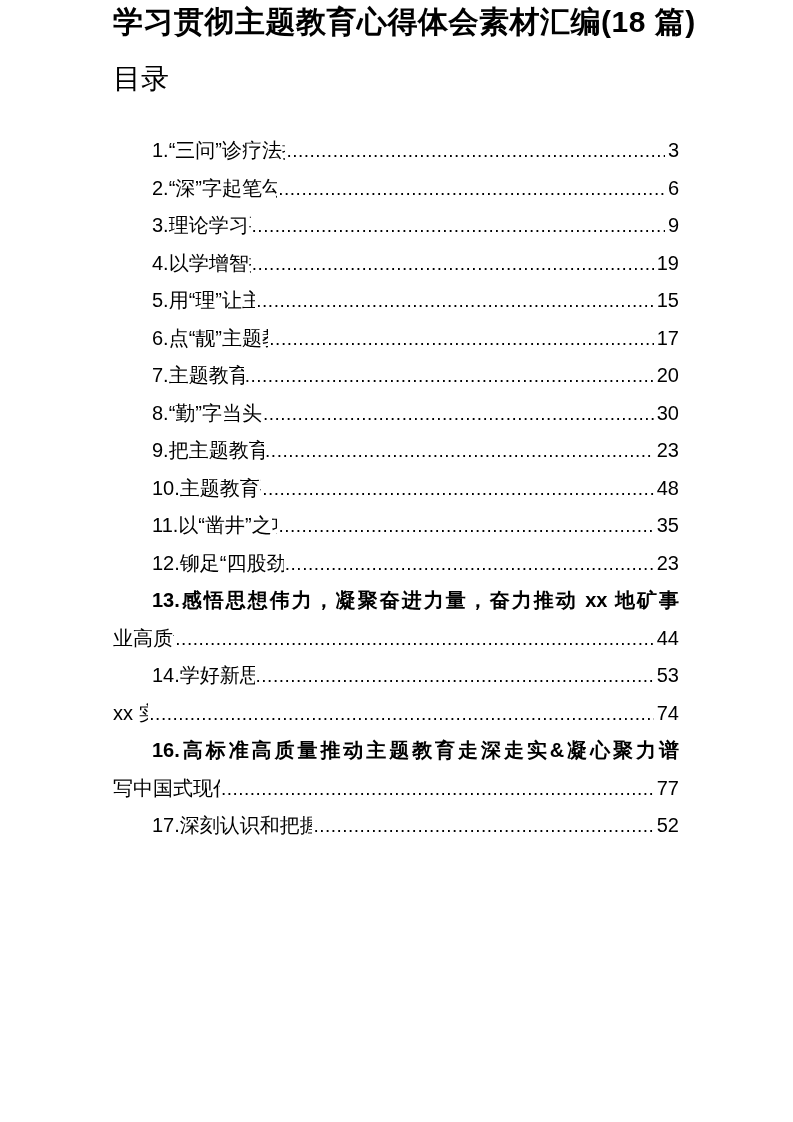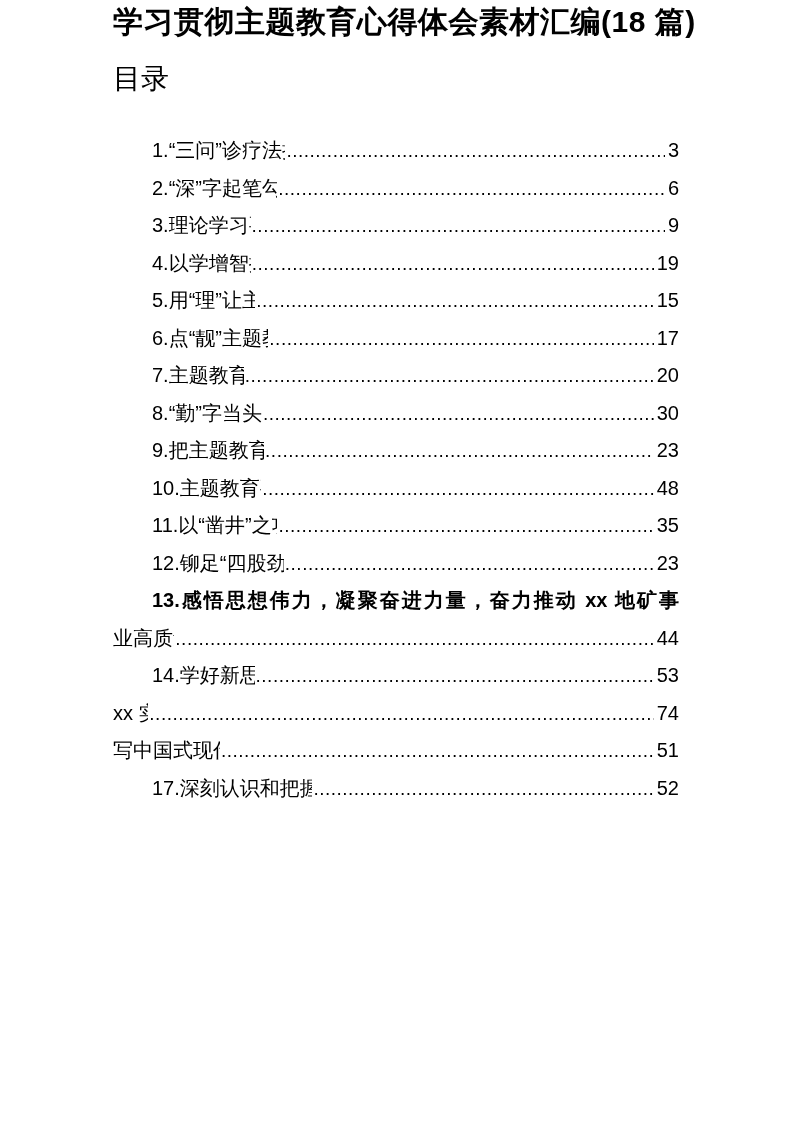--- a/index.html
+++ b/index.html
@@ -204,24 +204,25 @@
 
       <div class="toc-entry">
         <div class="toc-row">
           <span class="toc-text">xx 实践</span>
           <span class="dots"></span>
           <span class="pagenum">74</span>
         </div>
       </div>
 
       <div class="toc-entry">
+        <div class="toc-first">16.高标准高质量推动主题教育走深走实&amp;凝心聚力谱</div>
         <div class="toc-row">
           <span class="toc-text">写中国式现代化的 xx 篇章</span>
           <span class="dots"></span>
-          <span class="pagenum">51</span>
+          <span class="pagenum">77</span>
         </div>
       </div>
 
       <div class="toc-entry">
         <div class="toc-row indent">
           <span class="toc-text">17.深刻认识和把握“六个必须坚持”的立场观点方法</span>
           <span class="dots"></span>
           <span class="pagenum">52</span>
         </div>
       </div>

